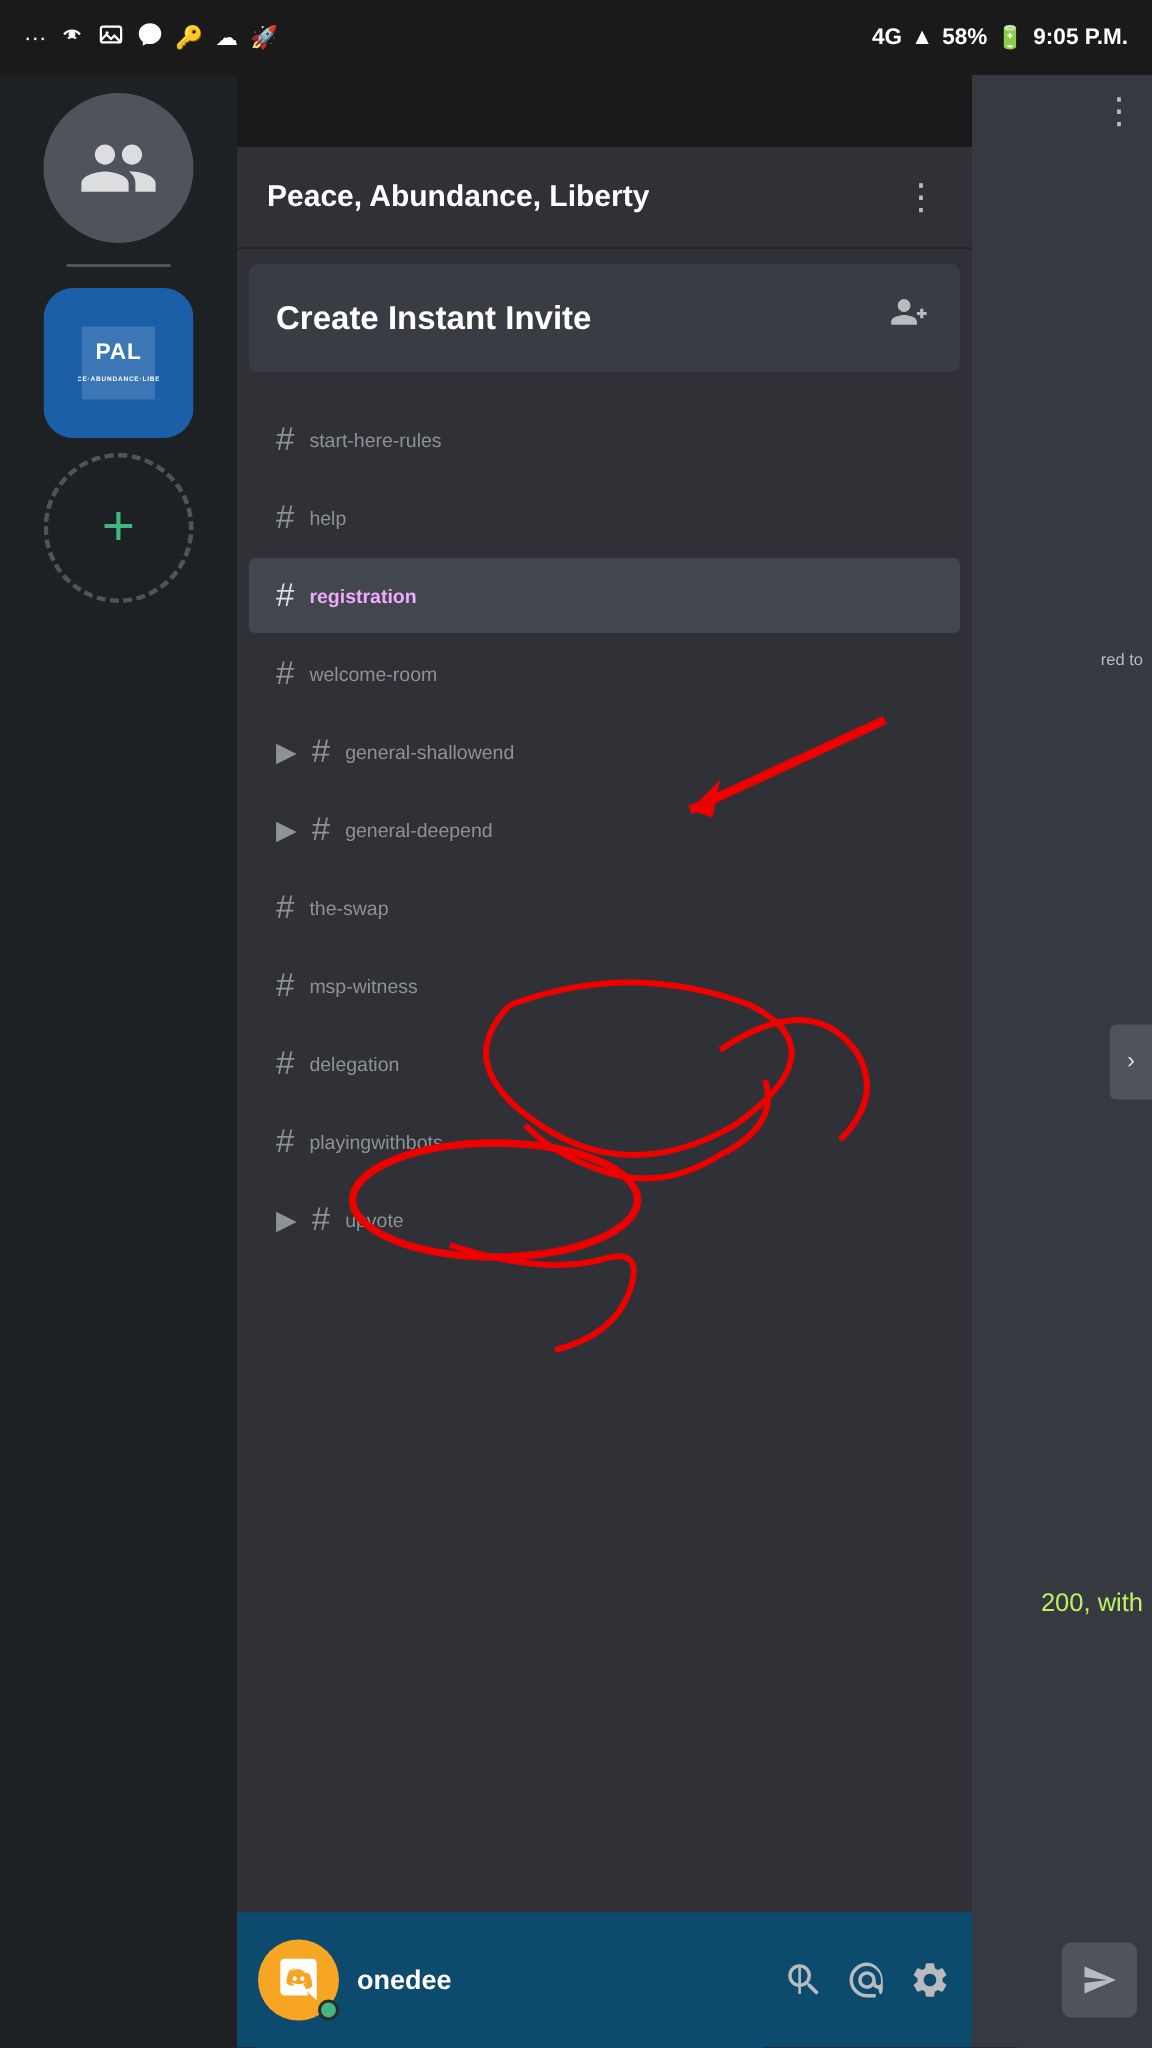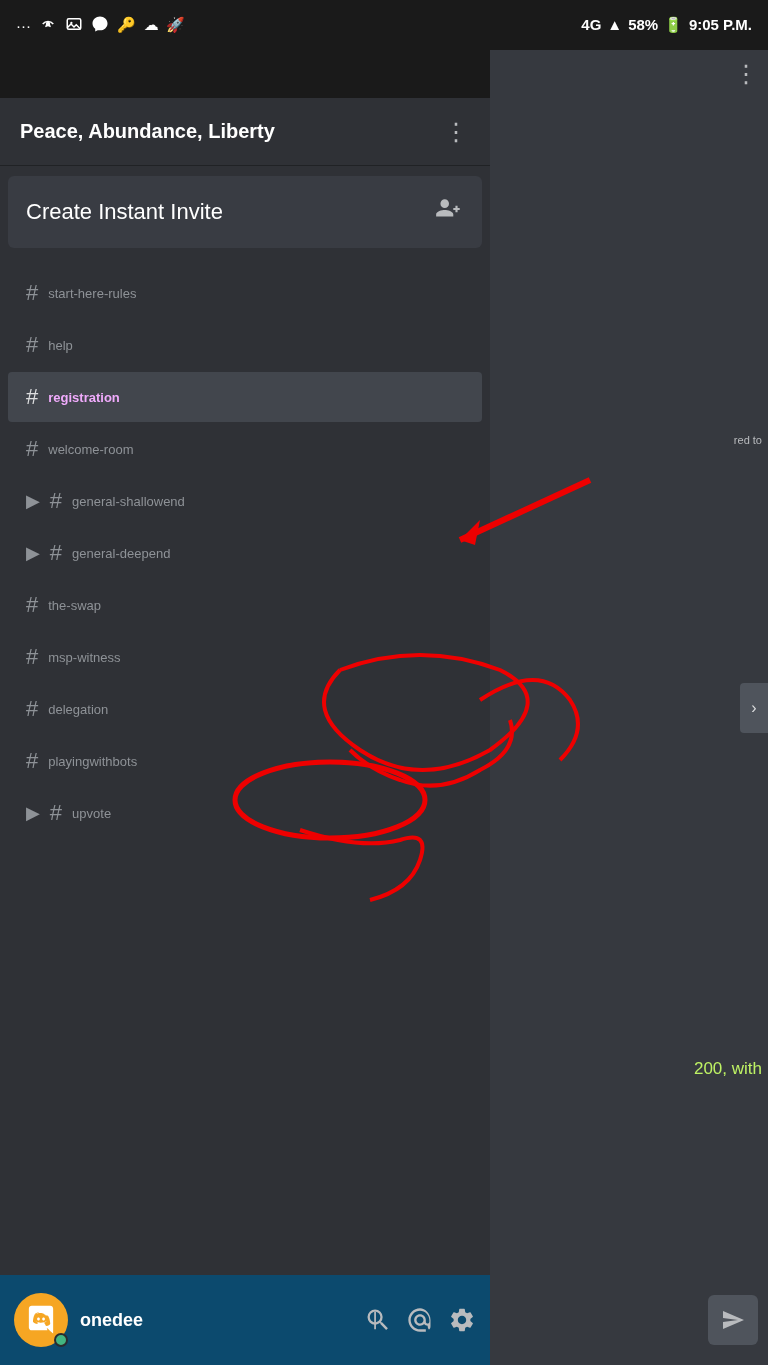--- a/index.html
+++ b/index.html
@@ -151,21 +151,21 @@
       height: 72px;
       display: flex;
       align-items: center;
       justify-content: space-between;
       padding: 0 18px;
       cursor: pointer;
     }
     .invite-text {
       color: #fff;
       font-size: 22px;
-      font-weight: 400;
+      font-weight: 700;
     }
     .invite-icon {
       color: #b9bbbe;
       font-size: 26px;
     }
 
     
     .channel-list {
       flex: 1;
       overflow-y: auto;
@@ -383,20 +383,45 @@
     <span>4G</span>
     <span>▲</span>
     <span>58%</span>
     <span>🔋</span>
     <span>9:05 P.M.</span>
   </div>
 </div>
 
 <div class="main-layout">
 
+  <div class="server-sidebar">
+
+    <div class="server-icon group-icon">
+      <svg viewBox="0 0 24 24">
+        <path d="M16 11c1.66 0 2.99-1.34 2.99-3S17.66 5 16 5c-1.66 0-3 1.34-3 3s1.34 3 3 3zm-8 0c1.66 0 2.99-1.34 2.99-3S9.66 5 8 5C6.34 5 5 6.34 5 8s1.34 3 3 3zm0 2c-2.33 0-7 1.17-7 3.5V19h14v-2.5c0-2.33-4.67-3.5-7-3.5zm8 0c-.29 0-.62.02-.97.05 1.16.84 1.97 1.97 1.97 3.45V19h6v-2.5c0-2.33-4.67-3.5-7-3.5z"></path>
+      </svg>
+    </div>
+
+    <div class="server-divider"></div>
+
+    <div class="server-icon pal-icon">
+      <div class="pal-logo-inner">
+        <svg width="80" height="80" viewBox="0 0 100 100">
+          <rect width="100" height="100" fill="#1a5fa8"></rect>
+          <rect x="5" y="5" width="90" height="90" fill="#fff" opacity="0.15"></rect>
+          <text x="50" y="45" text-anchor="middle" fill="#fff" font-size="28" font-weight="900" font-family="Arial">PAL</text>
+          <text x="50" y="72" text-anchor="middle" fill="#fff" font-size="8" font-family="Arial">PEACE·ABUNDANCE·LIBERTY</text>
+        </svg>
+      </div>
+    </div>
+
+    <div class="server-icon add-icon">
+      <div class="add-icon-inner">+</div>
+    </div>
+  </div>
 
   <div class="channel-panel">
 
     <div class="server-header">
       <span class="server-name">Peace, Abundance, Liberty</span>
       <span class="header-dots">⋮</span>
     </div>
 
     <div class="invite-bar">
       <span class="invite-text">Create Instant Invite</span>

